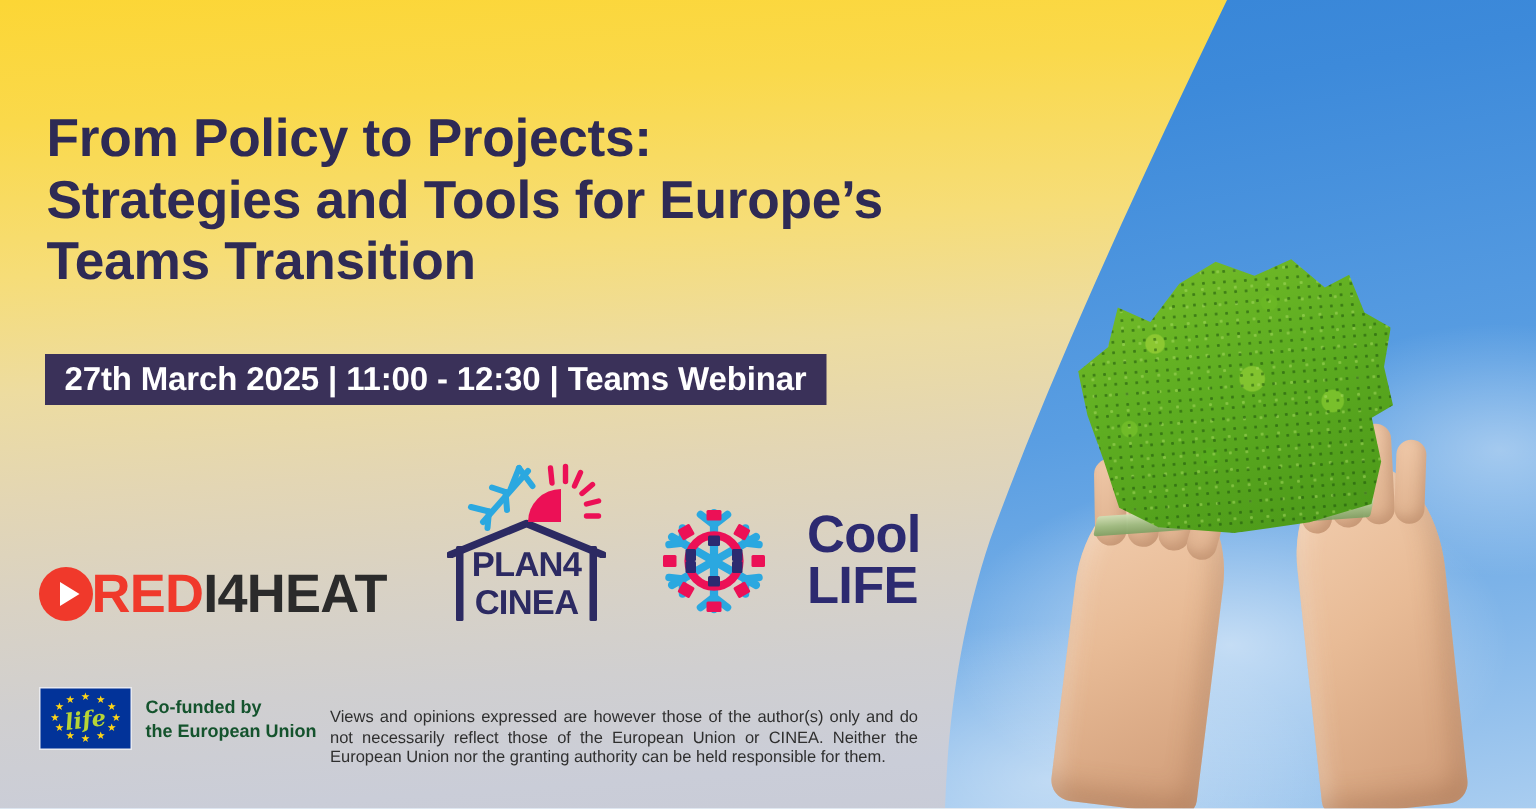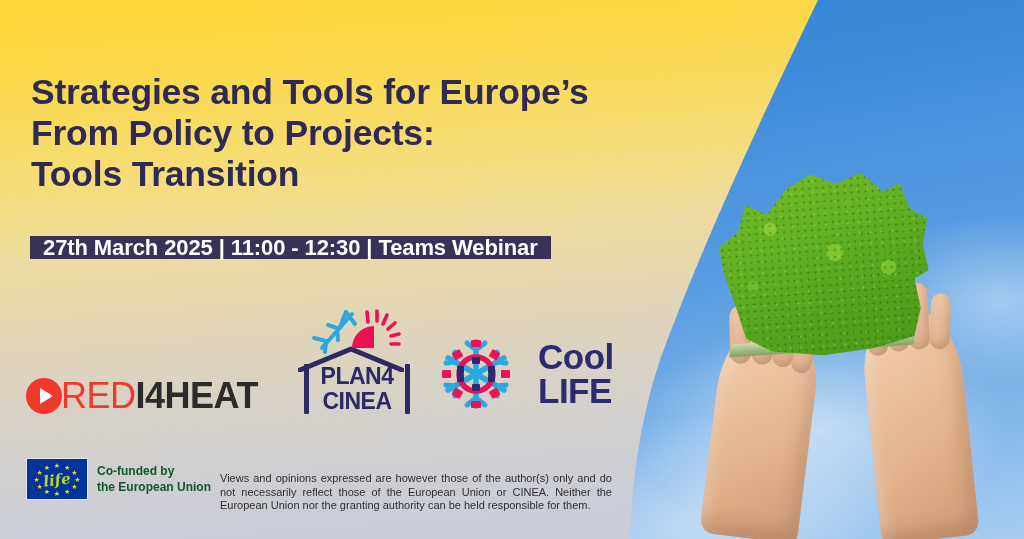--- a/index.html
+++ b/index.html
@@ -141,21 +141,21 @@
     font-weight: bold;
     line-height: 41px;
     letter-spacing: -0.2px;
   }
   .title-line { display: block; white-space: nowrap; }
 
   .date-banner {
     position: absolute;
     left: 30px;
     top: 236px;
-    height: 23px;
+    height: 34px;
     padding: 0 13px;
     display: flex;
     align-items: center;
     background: #3a3159;
     color: #ffffff;
     font-size: 22px;
     font-weight: bold;
     letter-spacing: -0.1px;
     white-space: nowrap;
   }
@@ -189,21 +189,21 @@
   }
   .play-tri {
     width: 0; height: 0;
     border-left: 13px solid #ffffff;
     border-top: 8px solid transparent;
     border-bottom: 8px solid transparent;
     margin-left: 4px;
   }
   .red-word {
     font-size: 36px;
-    font-weight: 400;
+    font-weight: 700;
     letter-spacing: -0.5px;
     color: #f0392b;
     margin-left: -1px;
   }
   .heat-word {
     font-size: 36px;
     font-weight: 700;
     letter-spacing: -0.5px;
     color: #2b2b2b;
   }
@@ -217,21 +217,21 @@
     height: 112px;
   }
   .p4-roof {
     position: absolute;
     left: 0; top: 38px;
     width: 106px; height: 26px;
   }
   .p4-textbox {
     position: absolute;
     left: 6px; top: 56px;
-    width: 106px;
+    width: 94px;
     display: flex;
     align-items: stretch;
     gap: 3px;
   }
   .p4-bar {
     width: 5px;
     background: #2c2a62;
     border-radius: 1px;
   }
   .p4-words {
@@ -336,23 +336,23 @@
     </div>
     <div class="board-edge"></div>
     <div class="moss-house">
       <div class="moss-speckle"></div>
     </div>
   </div>
 
   <div class="bg-panel"></div>
 
   <h1 class="title">
+    <span class="title-line">From Policy to Projects:</span>
     <span class="title-line">Strategies and Tools for Europe’s</span>
-    <span class="title-line">From Policy to Projects:</span>
-    <span class="title-line">Tools Transition</span>
+    <span class="title-line">Teams Transition</span>
   </h1>
 
   <div class="date-banner">27th March 2025 | 11:00 - 12:30 | Teams Webinar</div>
 
   <div class="logo-row">
 
     <div class="logo-red">
       <span class="play-circle">
         <span class="play-tri"></span>
       </span>

